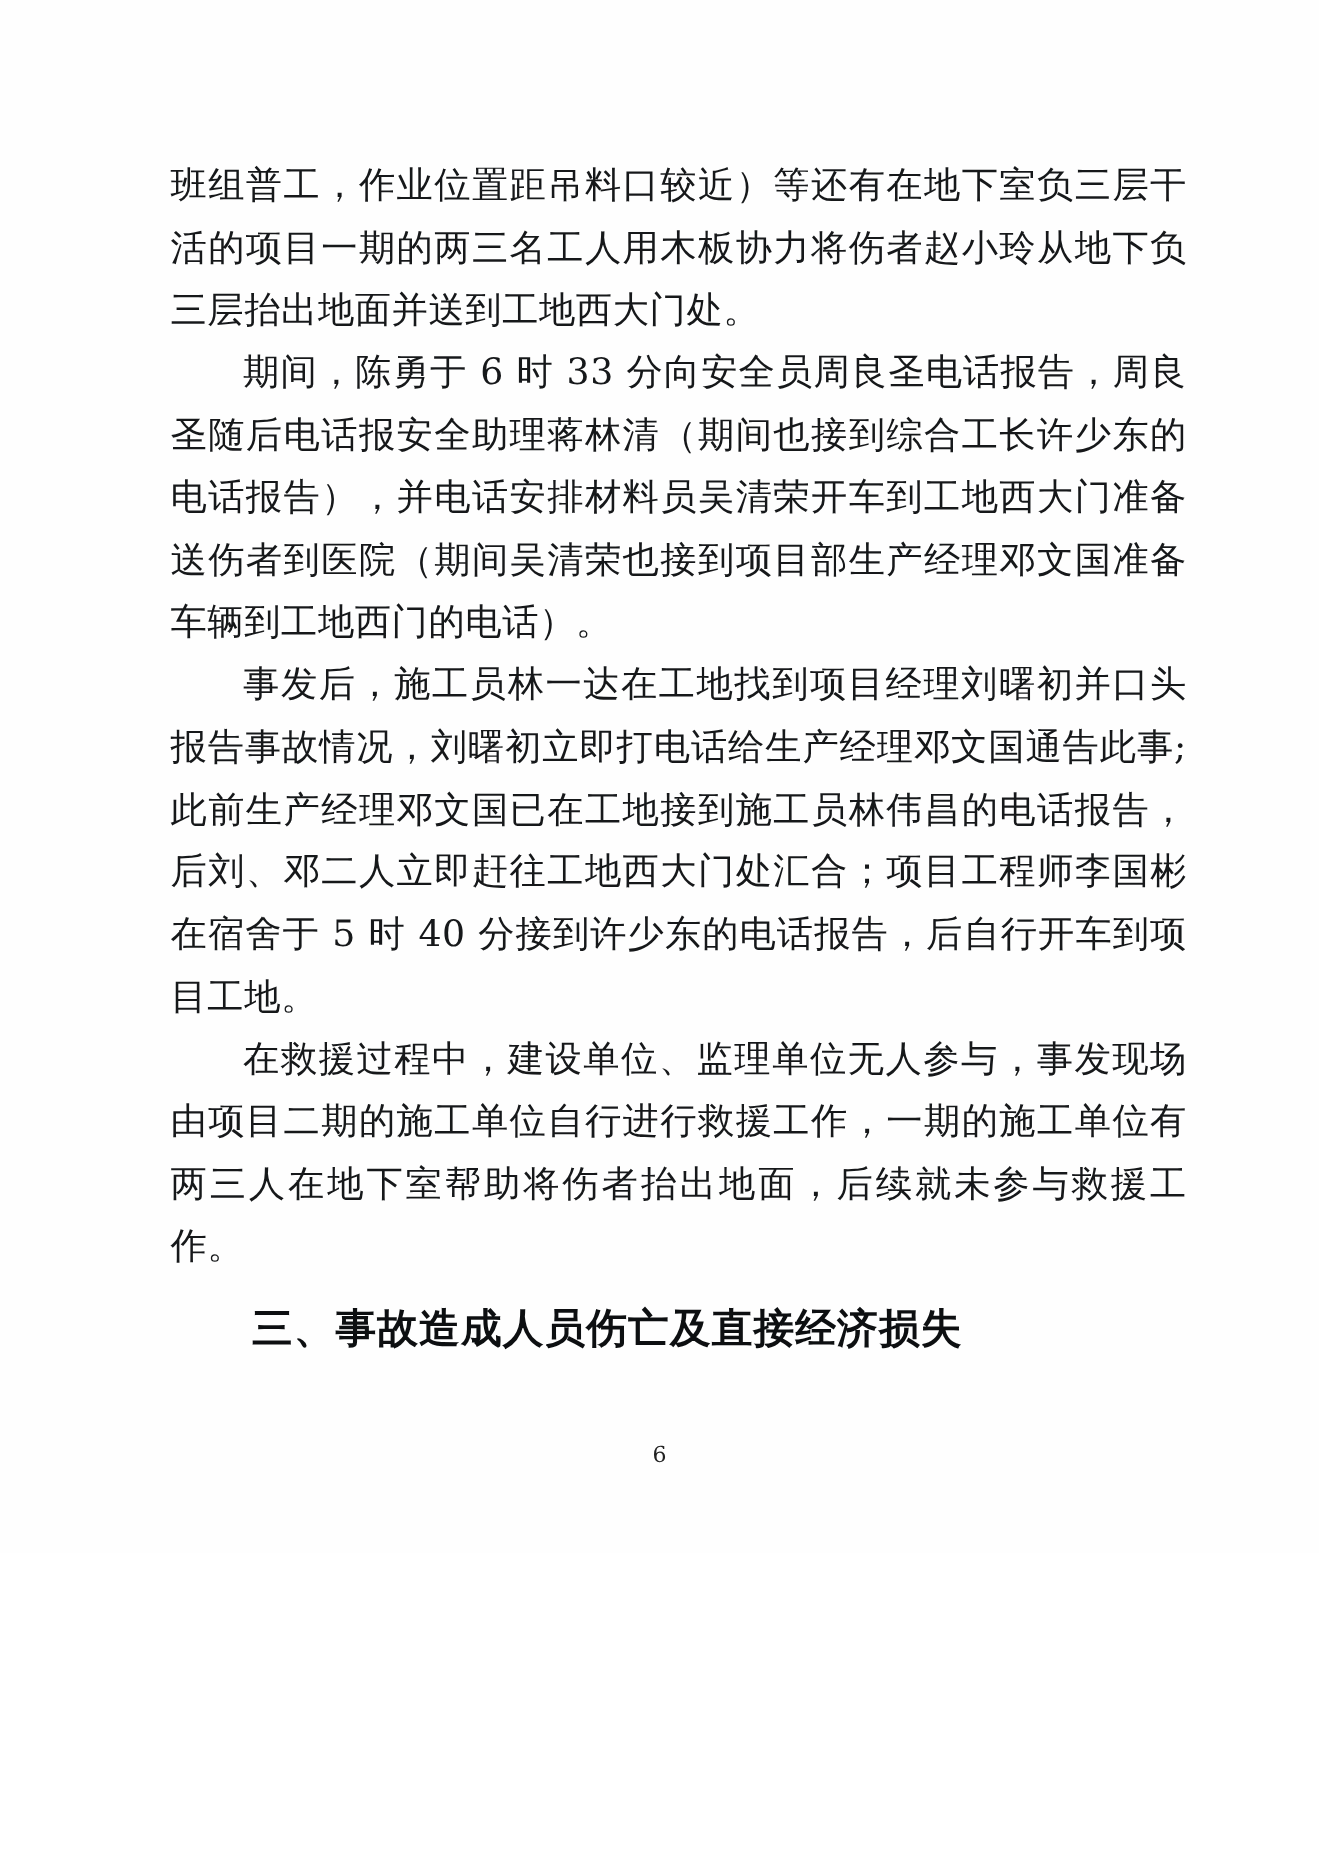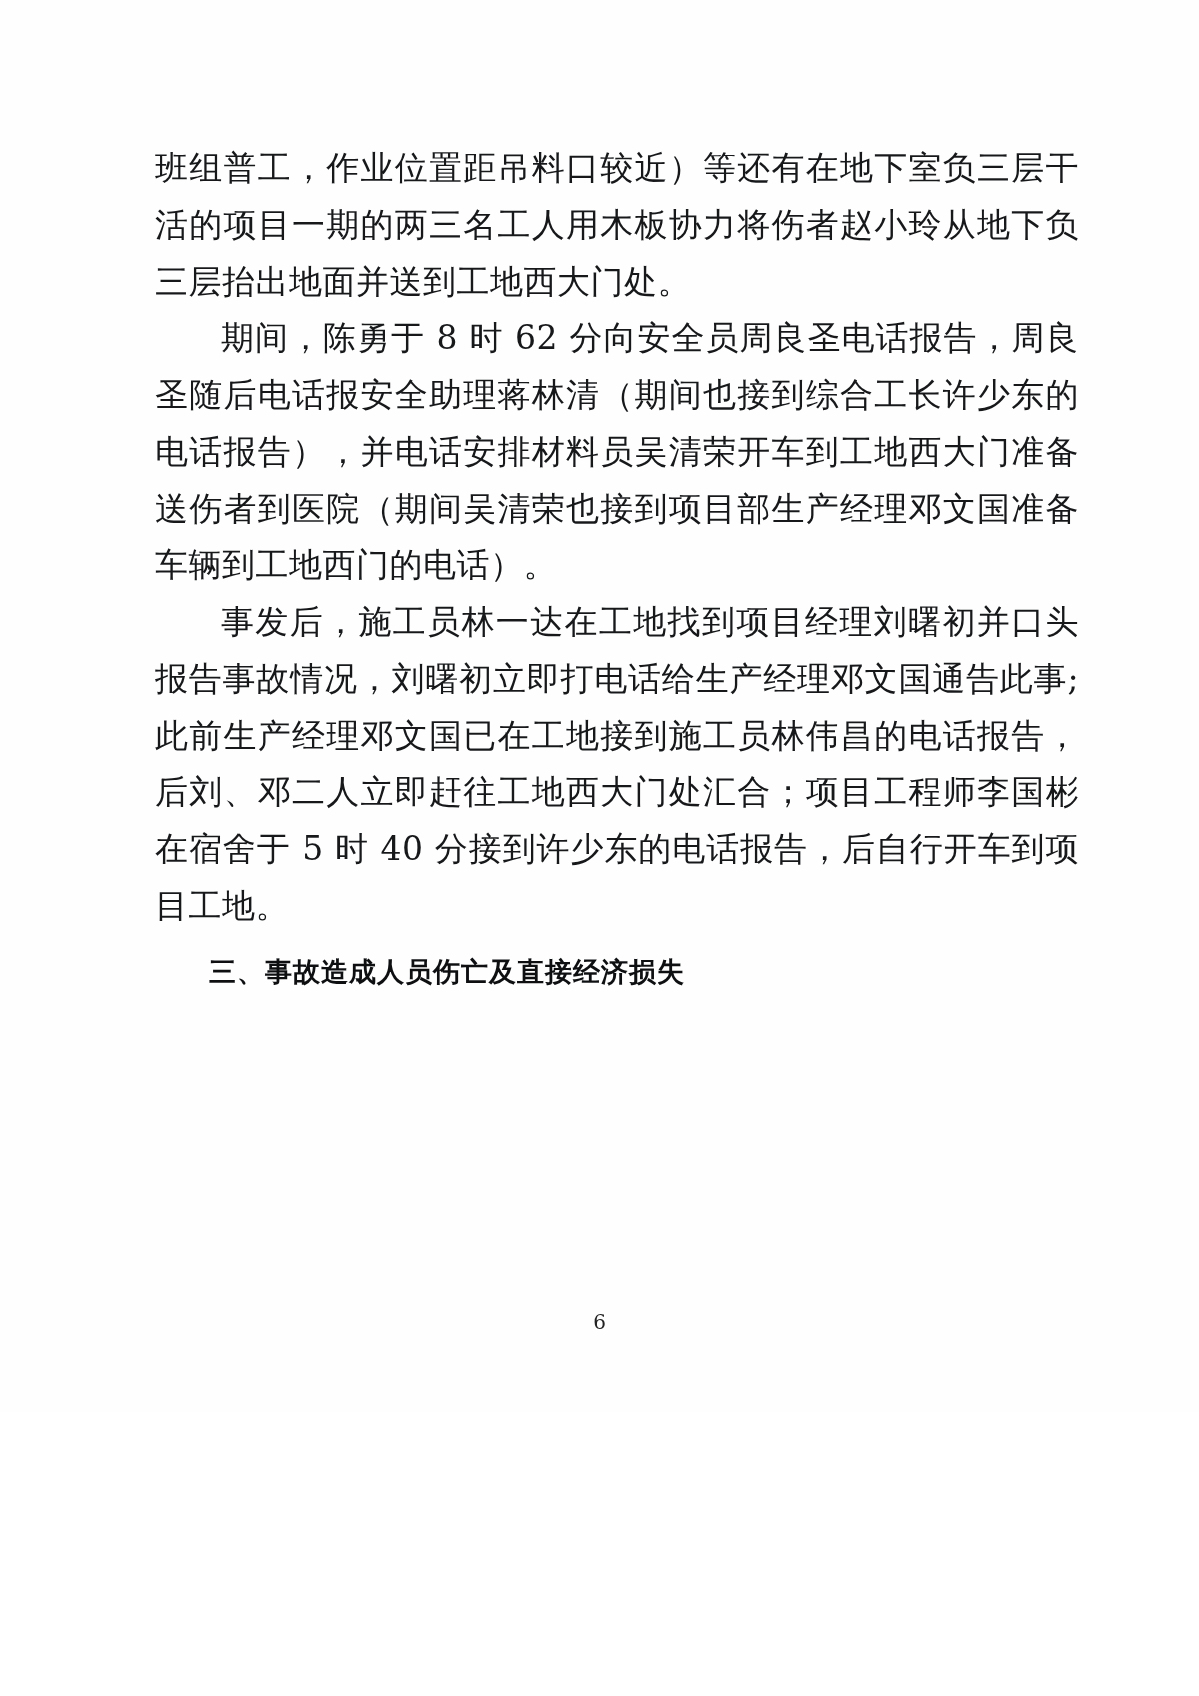--- a/index.html
+++ b/index.html
@@ -32,21 +32,21 @@
     color: #16181a;
   }
   p.para {
     margin: 0 0 0 0;
   }
   p.indent {
     text-indent: 2em;
   }
   .section-heading {
     margin-top: 14px;
-    font-size: 27px;
+    font-size: 37px;
     font-weight: bold;
     font-family: Liberation Sans, sans-serif;
     letter-spacing: 1px;
     text-indent: 2em;
     color: #0d0f11;
   }
   .page-number {
     position: absolute;
     bottom: 78px;
     left: 0;
@@ -57,19 +57,20 @@
     color: #222;
   }
 </style>
 </head>
 <body>
 
 <div class="page">
 
   <div class="body-text">
     <p class="para">班组普工，作业位置距吊料口较近）等还有在地下室负三层干活的项目一期的两三名工人用木板协力将伤者赵小玲从地下负三层抬出地面并送到工地西大门处。</p>
-    <p class="para indent">期间，陈勇于 8 时 62 分向安全员周良圣电话报告，周良圣随后电话报安全助理蒋林清（期间也接到综合工长许少东的电话报告），并电话安排材料员吴清荣开车到工地西大门准备送伤者到医院（期间吴清荣也接到项目部生产经理邓文国准备车辆到工地西门的电话）。</p>
+    <p class="para indent">期间，陈勇于 6 时 33 分向安全员周良圣电话报告，周良圣随后电话报安全助理蒋林清（期间也接到综合工长许少东的电话报告），并电话安排材料员吴清荣开车到工地西大门准备送伤者到医院（期间吴清荣也接到项目部生产经理邓文国准备车辆到工地西门的电话）。</p>
     <p class="para indent">事发后，施工员林一达在工地找到项目经理刘曙初并口头报告事故情况，刘曙初立即打电话给生产经理邓文国通告此事;此前生产经理邓文国已在工地接到施工员林伟昌的电话报告，后刘、邓二人立即赶往工地西大门处汇合；项目工程师李国彬在宿舍于 5 时 40 分接到许少东的电话报告，后自行开车到项目工地。</p>
+    <p class="para indent">在救援过程中，建设单位、监理单位无人参与，事发现场由项目二期的施工单位自行进行救援工作，一期的施工单位有两三人在地下室帮助将伤者抬出地面，后续就未参与救援工作。</p>
     <p class="section-heading">三、事故造成人员伤亡及直接经济损失</p>
   </div>
 
   <div class="page-number">6</div>
 </div>
 
 </body></html>

